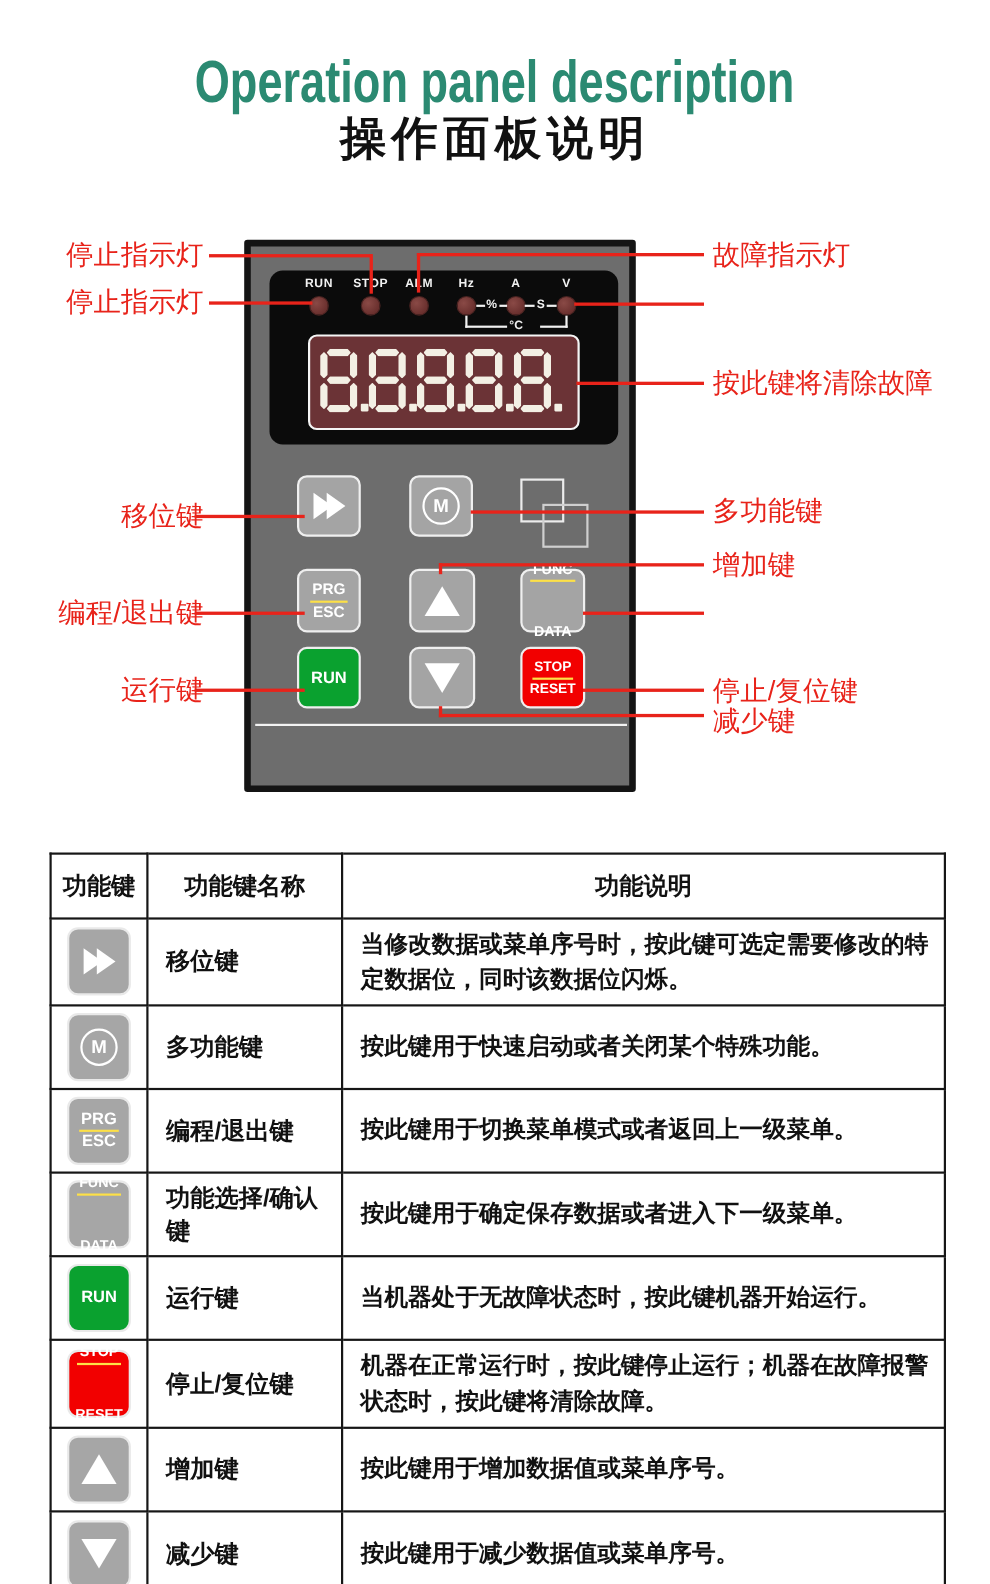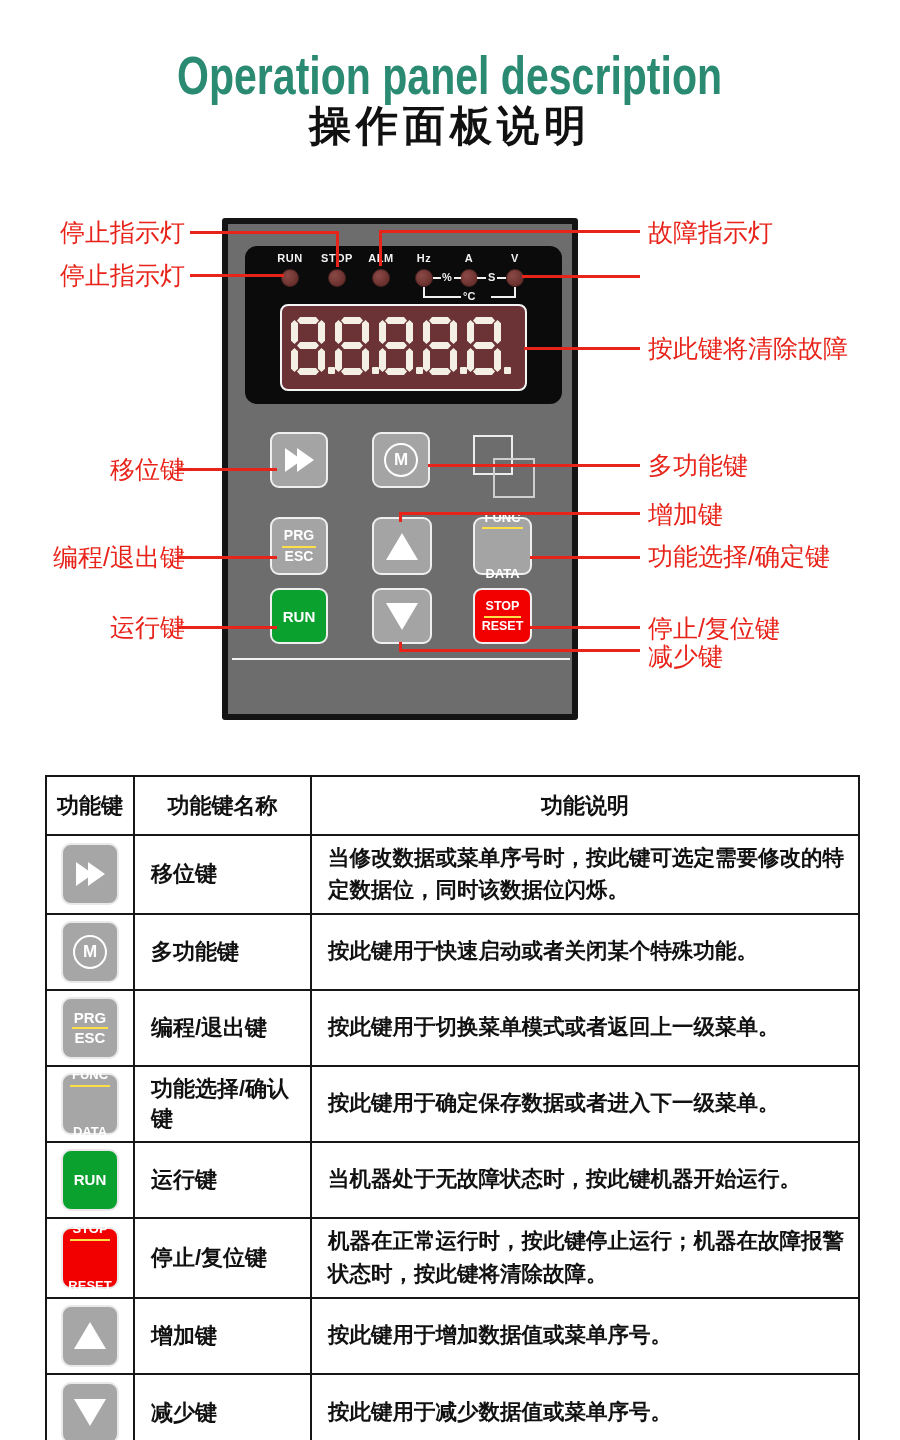--- a/index.html
+++ b/index.html
@@ -256,21 +256,20 @@
   <div class="lbl left" style="top:216px">停止指示灯</div>
   <div class="lbl left" style="top:259px">停止指示灯</div>
   <div class="lbl left" style="top:453px">移位键</div>
   <div class="lbl left" style="top:541px">编程/退出键</div>
   <div class="lbl left" style="top:611px">运行键</div>
 
   <div class="lbl right" style="top:216px">故障指示灯</div>
   <div class="lbl right" style="top:332px">按此键将清除故障</div>
   <div class="lbl right" style="top:449px">多功能键</div>
   <div class="lbl right" style="top:498px">增加键</div>
-  <div class="lbl right" style="top:540px">功能选择/确定键</div>
   <div class="lbl right" style="top:612px">停止/复位键</div>
   <div class="lbl right" style="top:640px">减少键</div>
 
   <table class="func-table">
     <colgroup>
         <col style="width:88px">
         <col style="width:177px">
         <col style="width:548px">
       </colgroup>
     <tbody>

